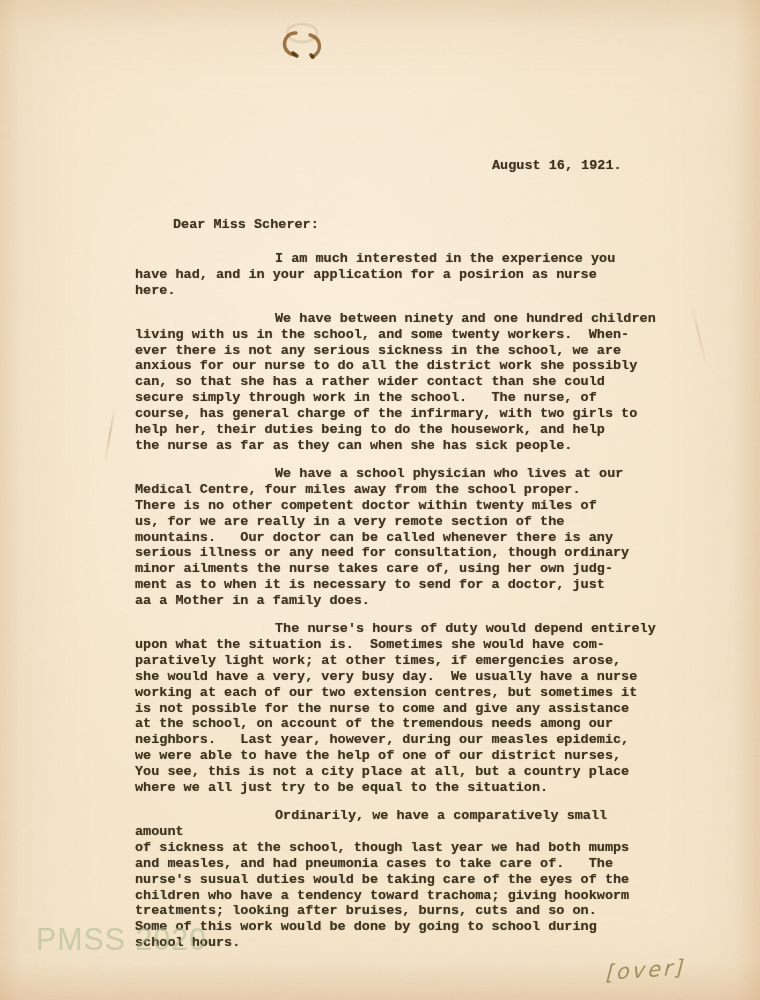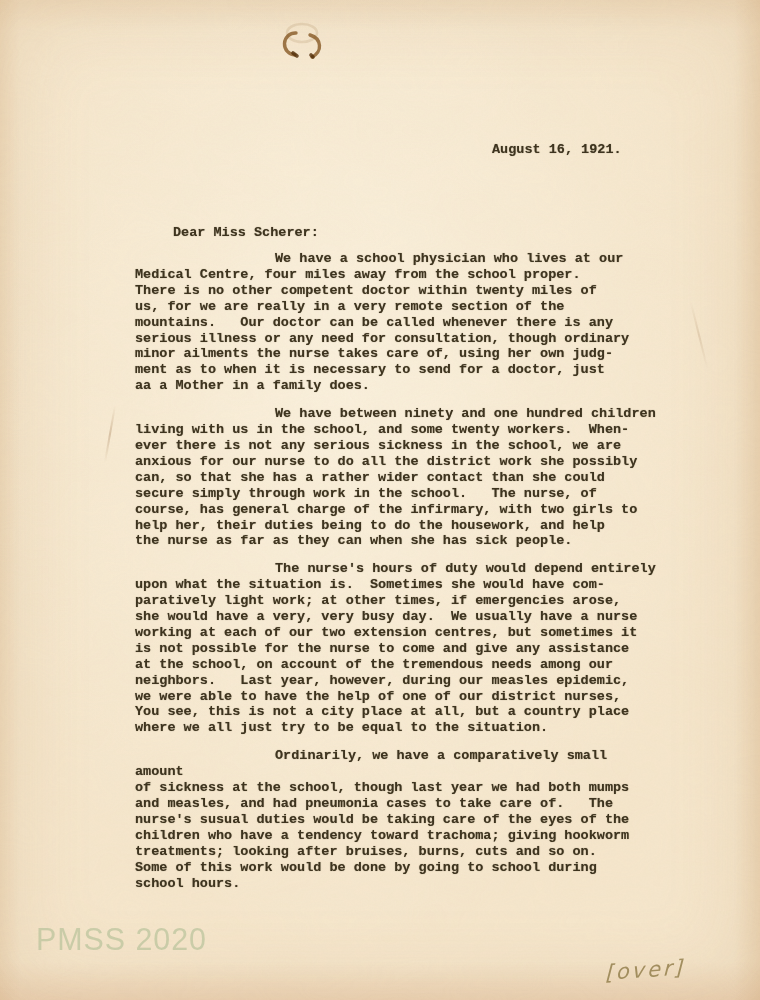--- a/index.html
+++ b/index.html
@@ -30,28 +30,28 @@
   .typewriter {
     font-family: "Liberation Mono", "DejaVu Sans Mono", monospace;
     font-weight: 700;
     font-size: 13.5px;
     color: #3e341f;
     text-shadow: 0 0 1px rgba(62,52,31,0.55);
   }
   .date {
     position: absolute;
     left: 492px;
-    top: 142px;
+    top: 158px;
     line-height: 16px;
     white-space: pre;
   }
   .salutation {
     position: absolute;
     left: 135px;
-    top: 225px;
+    top: 217px;
     line-height: 16px;
     white-space: pre;
     padding-left: 38px;
   }
   .body-text {
     position: absolute;
     left: 135px;
     top: 251px;
     width: 524px;
   }
@@ -126,38 +126,41 @@
   </svg>
 
   <div class="scratch scratch-1"></div>
   <div class="scratch scratch-2"></div>
 
   <div class="typewriter date">August 16, 1921.</div>
 
   <div class="typewriter salutation">Dear Miss Scherer:</div>
 
   <div class="body-text">
+    <p class="typewriter para">I am much interested in the experience you
+have had, and in your application for a posirion as nurse
+here.</p>
+    <p class="typewriter para">We have between ninety and one hundred children
+living with us in the school, and some twenty workers.  When-
+ever there is not any serious sickness in the school, we are
+anxious for our nurse to do all the district work she possibly
+can, so that she has a rather wider contact than she could
+secure simply through work in the school.   The nurse, of
+course, has general charge of the infirmary, with two girls to
+help her, their duties being to do the housework, and help
+the nurse as far as they can when she has sick people.</p>
     <p class="typewriter para">We have a school physician who lives at our
 Medical Centre, four miles away from the school proper.
 There is no other competent doctor within twenty miles of
 us, for we are really in a very remote section of the
 mountains.   Our doctor can be called whenever there is any
 serious illness or any need for consultation, though ordinary
 minor ailments the nurse takes care of, using her own judg-
 ment as to when it is necessary to send for a doctor, just
 aa a Mother in a family does.</p>
-    <p class="typewriter para">We have between ninety and one hundred children
-living with us in the school, and some twenty workers.  When-
-ever there is not any serious sickness in the school, we are
-anxious for our nurse to do all the district work she possibly
-can, so that she has a rather wider contact than she could
-secure simply through work in the school.   The nurse, of
-course, has general charge of the infirmary, with two girls to
-help her, their duties being to do the housework, and help
-the nurse as far as they can when she has sick people.</p>
     <p class="typewriter para">The nurse's hours of duty would depend entirely
 upon what the situation is.  Sometimes she would have com-
 paratively light work; at other times, if emergencies arose,
 she would have a very, very busy day.  We usually have a nurse
 working at each of our two extension centres, but sometimes it
 is not possible for the nurse to come and give any assistance
 at the school, on account of the tremendous needs among our
 neighbors.   Last year, however, during our measles epidemic,
 we were able to have the help of one of our district nurses,
 You see, this is not a city place at all, but a country place

